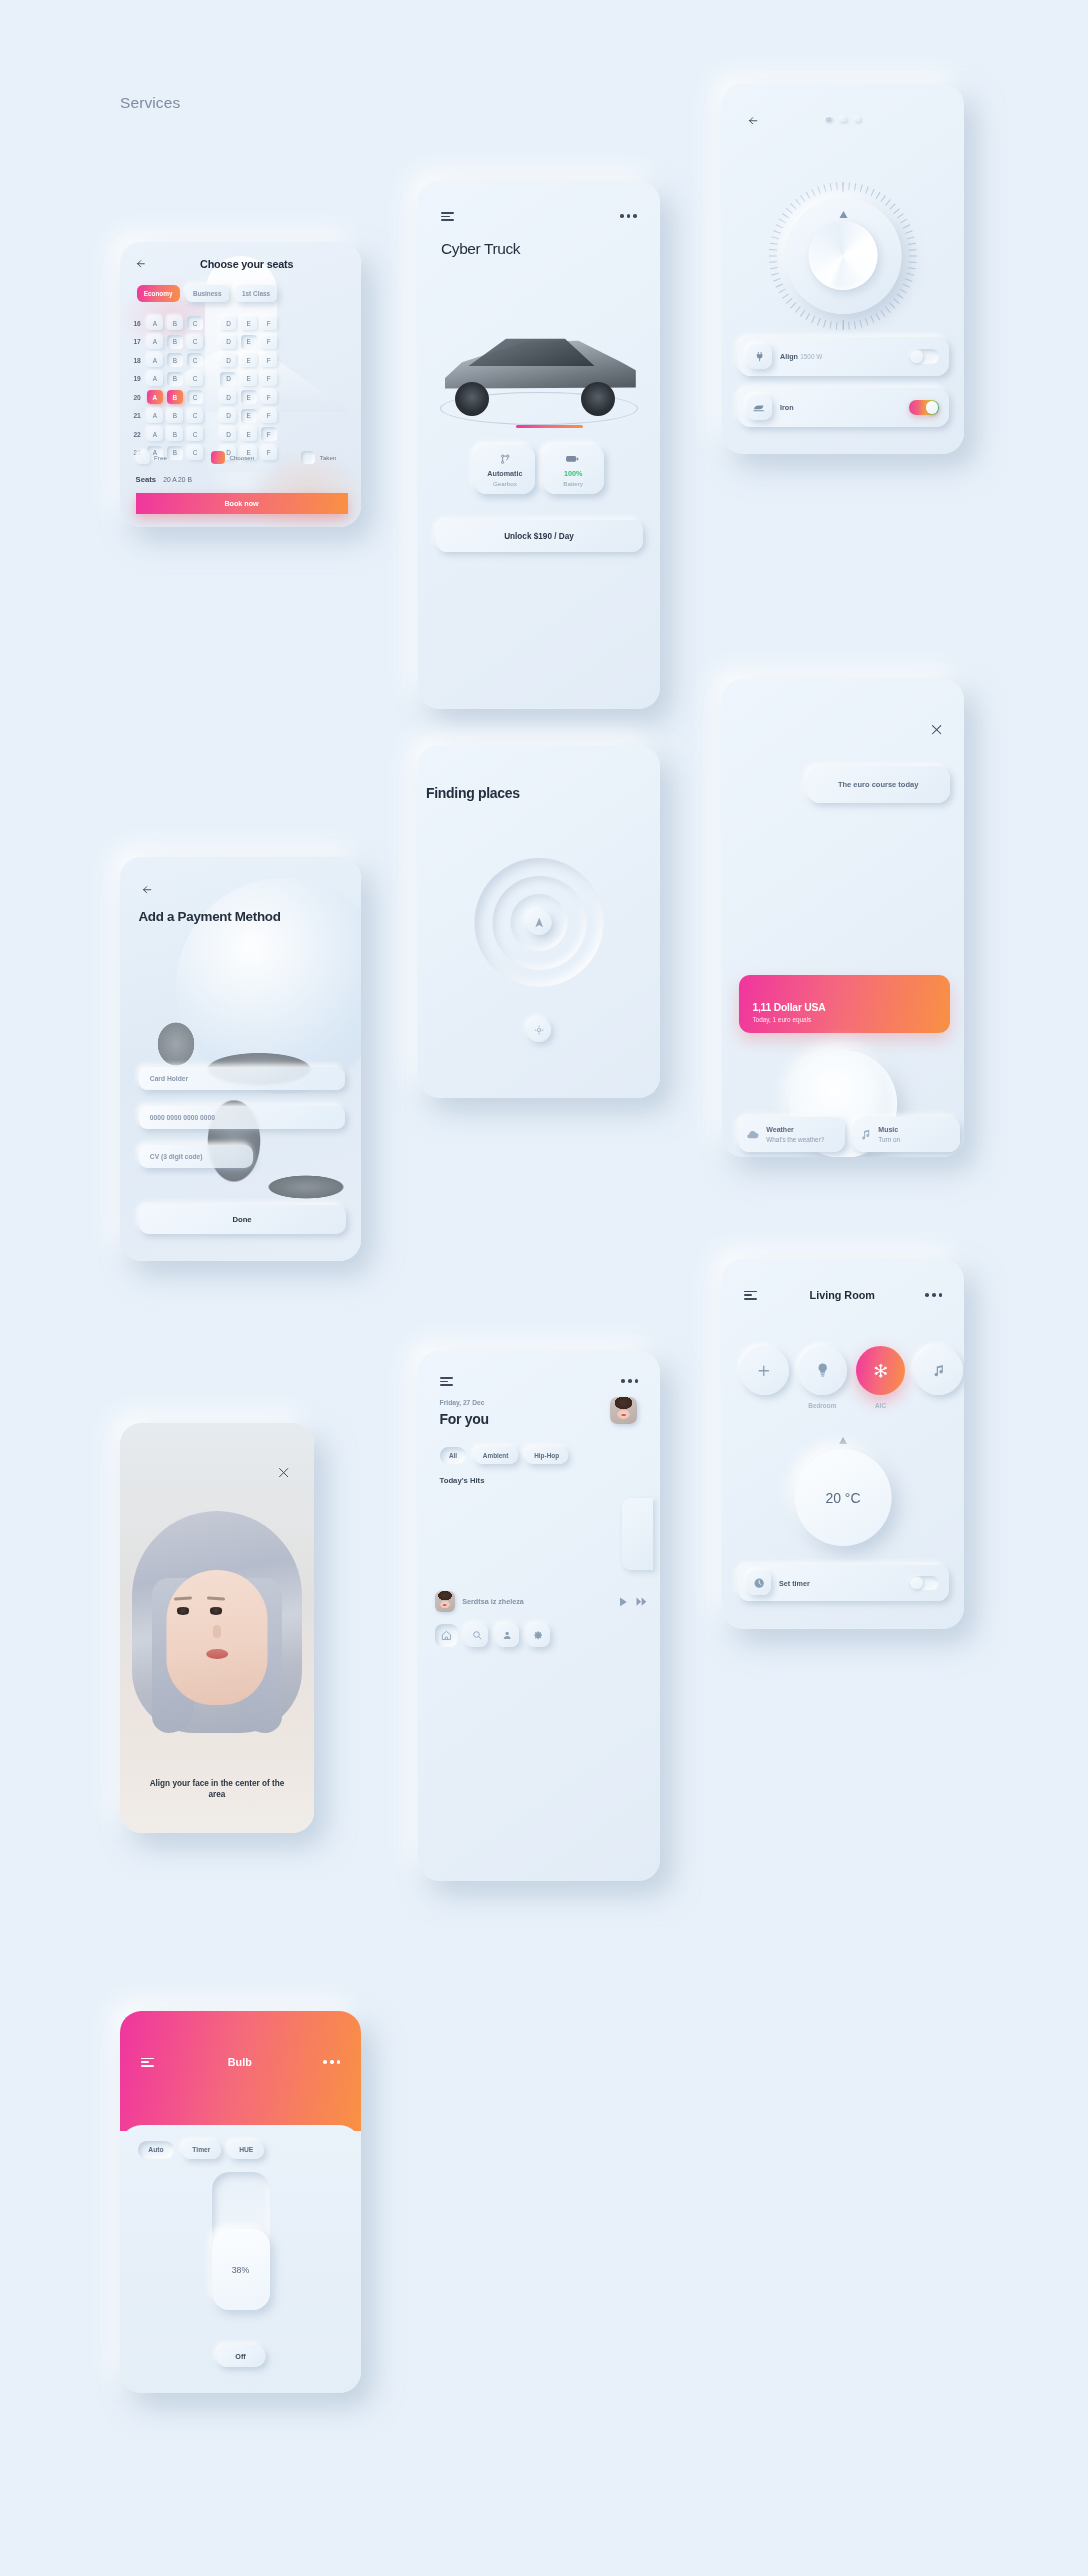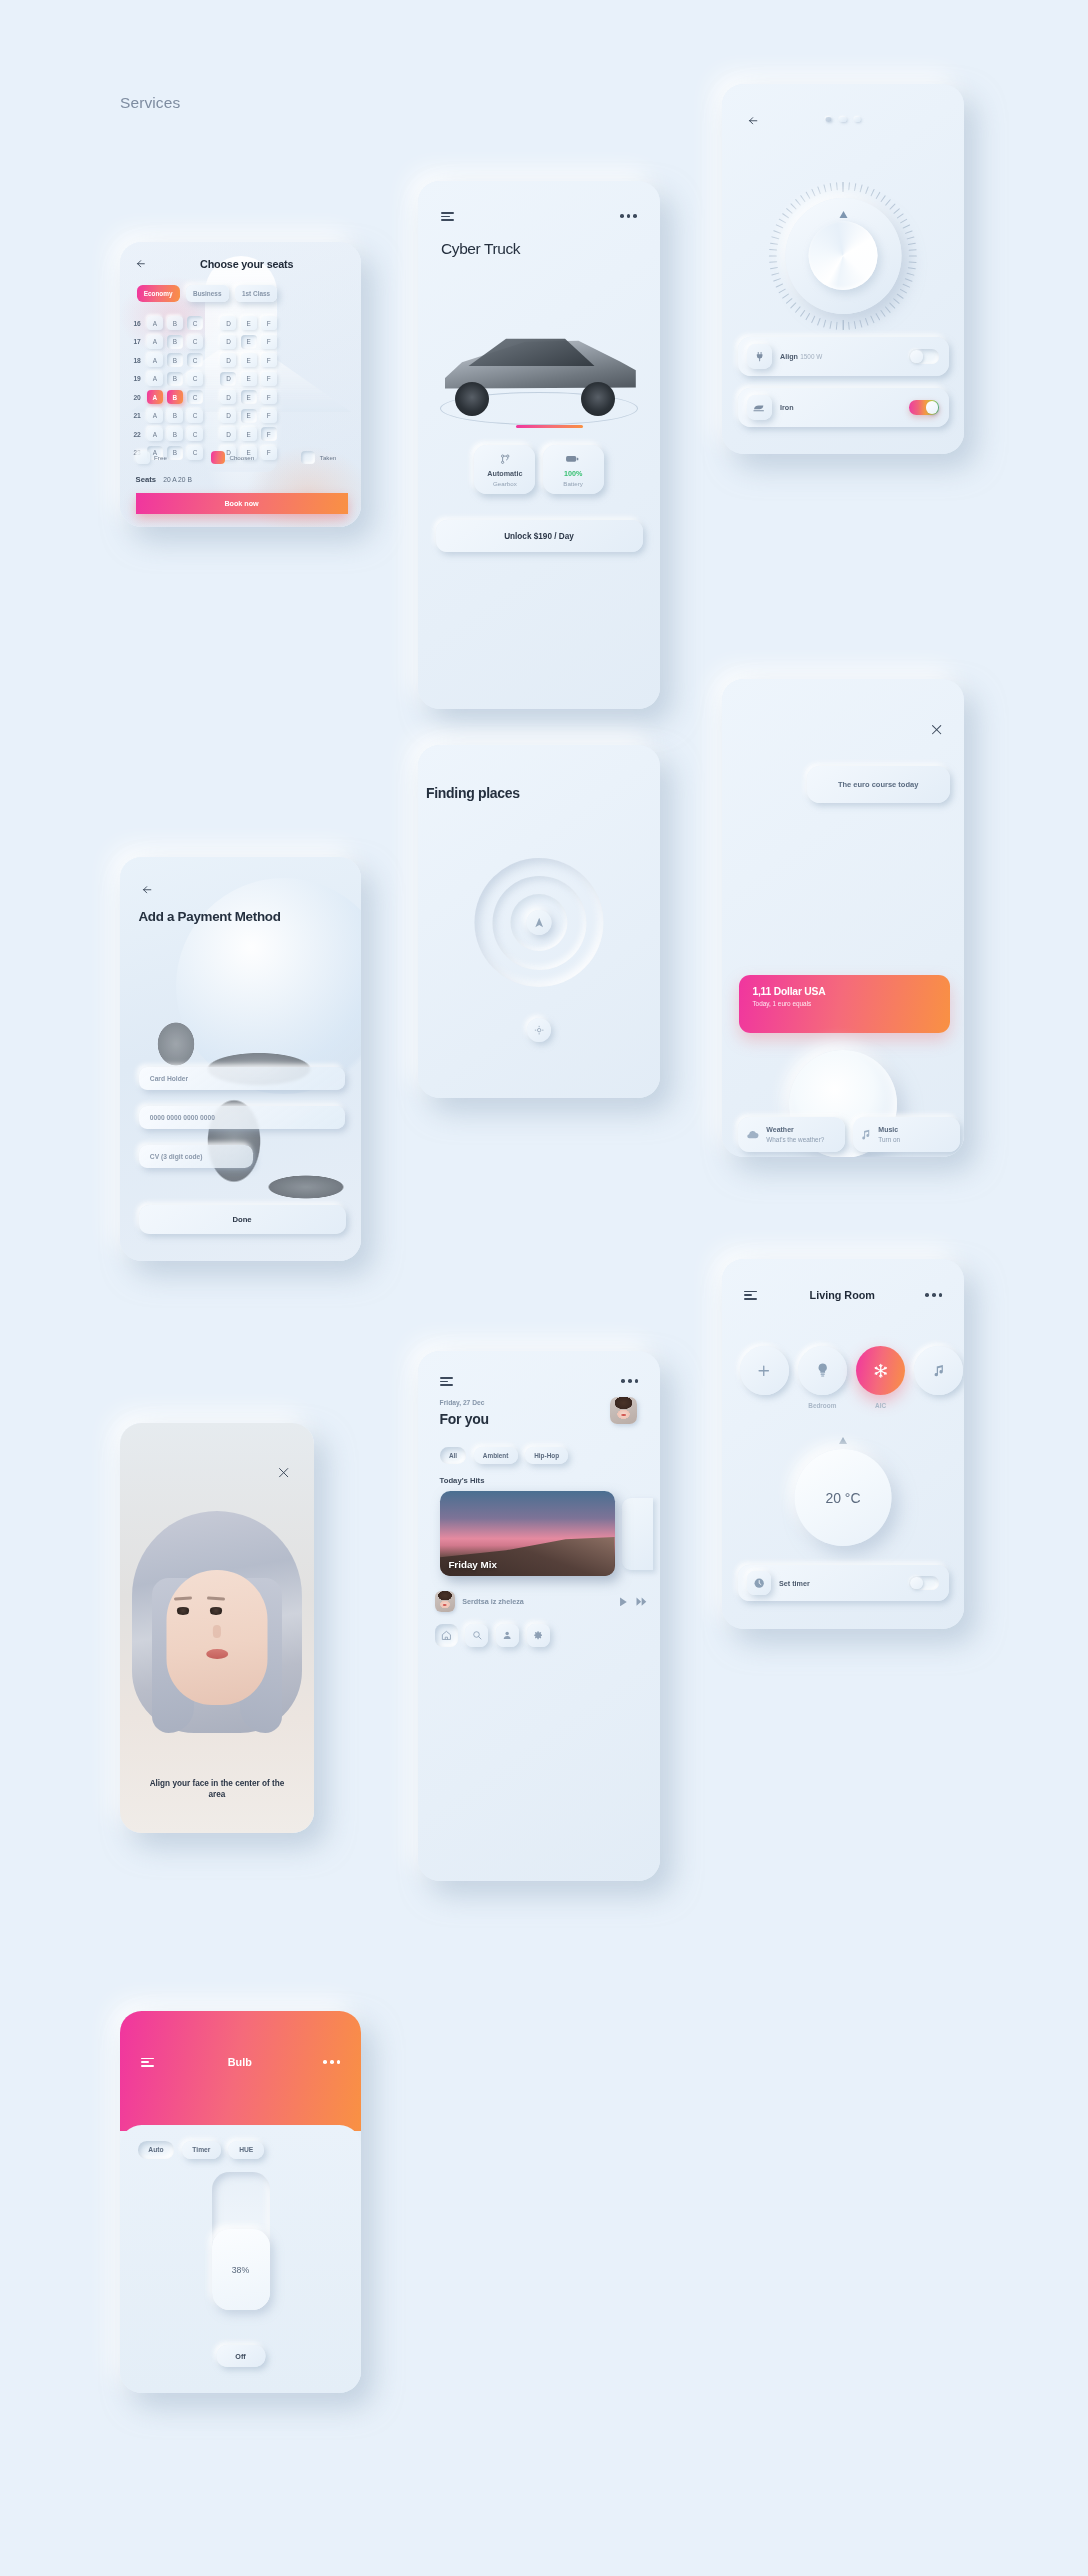--- a/index.html
+++ b/index.html
@@ -375,21 +375,21 @@
   .voice-bubble {
     position: absolute; top: 247px; right: 14.4px; width: 143px; height: 37px; border-radius: 12.4px;
     display: flex; align-items: center; justify-content: center;
     font-size: 7.5px; font-weight: 700; color: #5a6b80;
     transform: translateY(-160px);
   }
   .voice-answer {
     position: absolute; left: 17px; right: 14.4px; top: 296px; height: 58px; border-radius: 11.3px;
     padding: 11.3px 13.4px; box-shadow: 0 7.2px 15.5px rgba(235,120,130,.35);
   }
-  .voice-answer .big { font-size: 10.3px; font-weight: 700; color: #fff; letter-spacing: -0.2px; }
+  .voice-answer .big { font-size: 10.3px; font-weight: 700; color: #fff; letter-spacing: -0.2px; margin-top: 16px; }
   .voice-answer .sub { font-size: 6.4px; color: rgba(255,255,255,.88); margin-top: 3.1px; }
   .voice-orb {
     position: absolute; left: 50%; transform: translateX(-50%); top: 371px;
     width: 108px; height: 108px; border-radius: 50%;
     background: radial-gradient(circle at 42% 36%, #ffffff 0%, #f5fafd 42%, #e6eff8 70%, #dde8f4 100%);
     box-shadow: 7.2px 9.3px 17.5px rgba(163,182,203,.5), -5.2px -6.2px 14.4px rgba(255,255,255,.95),
                 inset -3.1px -4.1px 10.3px rgba(255,255,255,.9);
   }
   .voice-chips { position: absolute; left: 15.5px; right: 0; top: 438px; display: flex; gap: 8.2px; }
   .voice-chip { width: 107px; height: 35px; border-radius: 11.3px; display: flex; align-items: center; gap: 7.2px; padding: 0 8.2px; flex: 0 0 auto; }
@@ -640,24 +640,20 @@
     </div>
 
   <div class="genre-row">
     <div class="genre-chip pressed">All</div>
     <div class="genre-chip raised">Ambient</div>
     <div class="genre-chip raised">Hip-Hop</div>
   </div>
 
   <div class="hits-label">Today's Hits</div>
   <div class="hit-peek raised"></div>
-  <div class="hit-card">
-    <div class="dune"></div>
-    <div class="hit-name">Friday Mix</div>
-  </div>
 
   <div class="now-playing">
     <span class="np-thumb">
         <span class="lips"></span>
       </span>
     <span class="np-title">Serdtsa iz zheleza</span>
     <span class="np-ctrl">
       <span>
           <svg width="8.8" height="9.8" viewBox="0 0 17 19">
             <path d="M2 1l13 8.5L2 18z" fill="#8ea0b5"></path>

